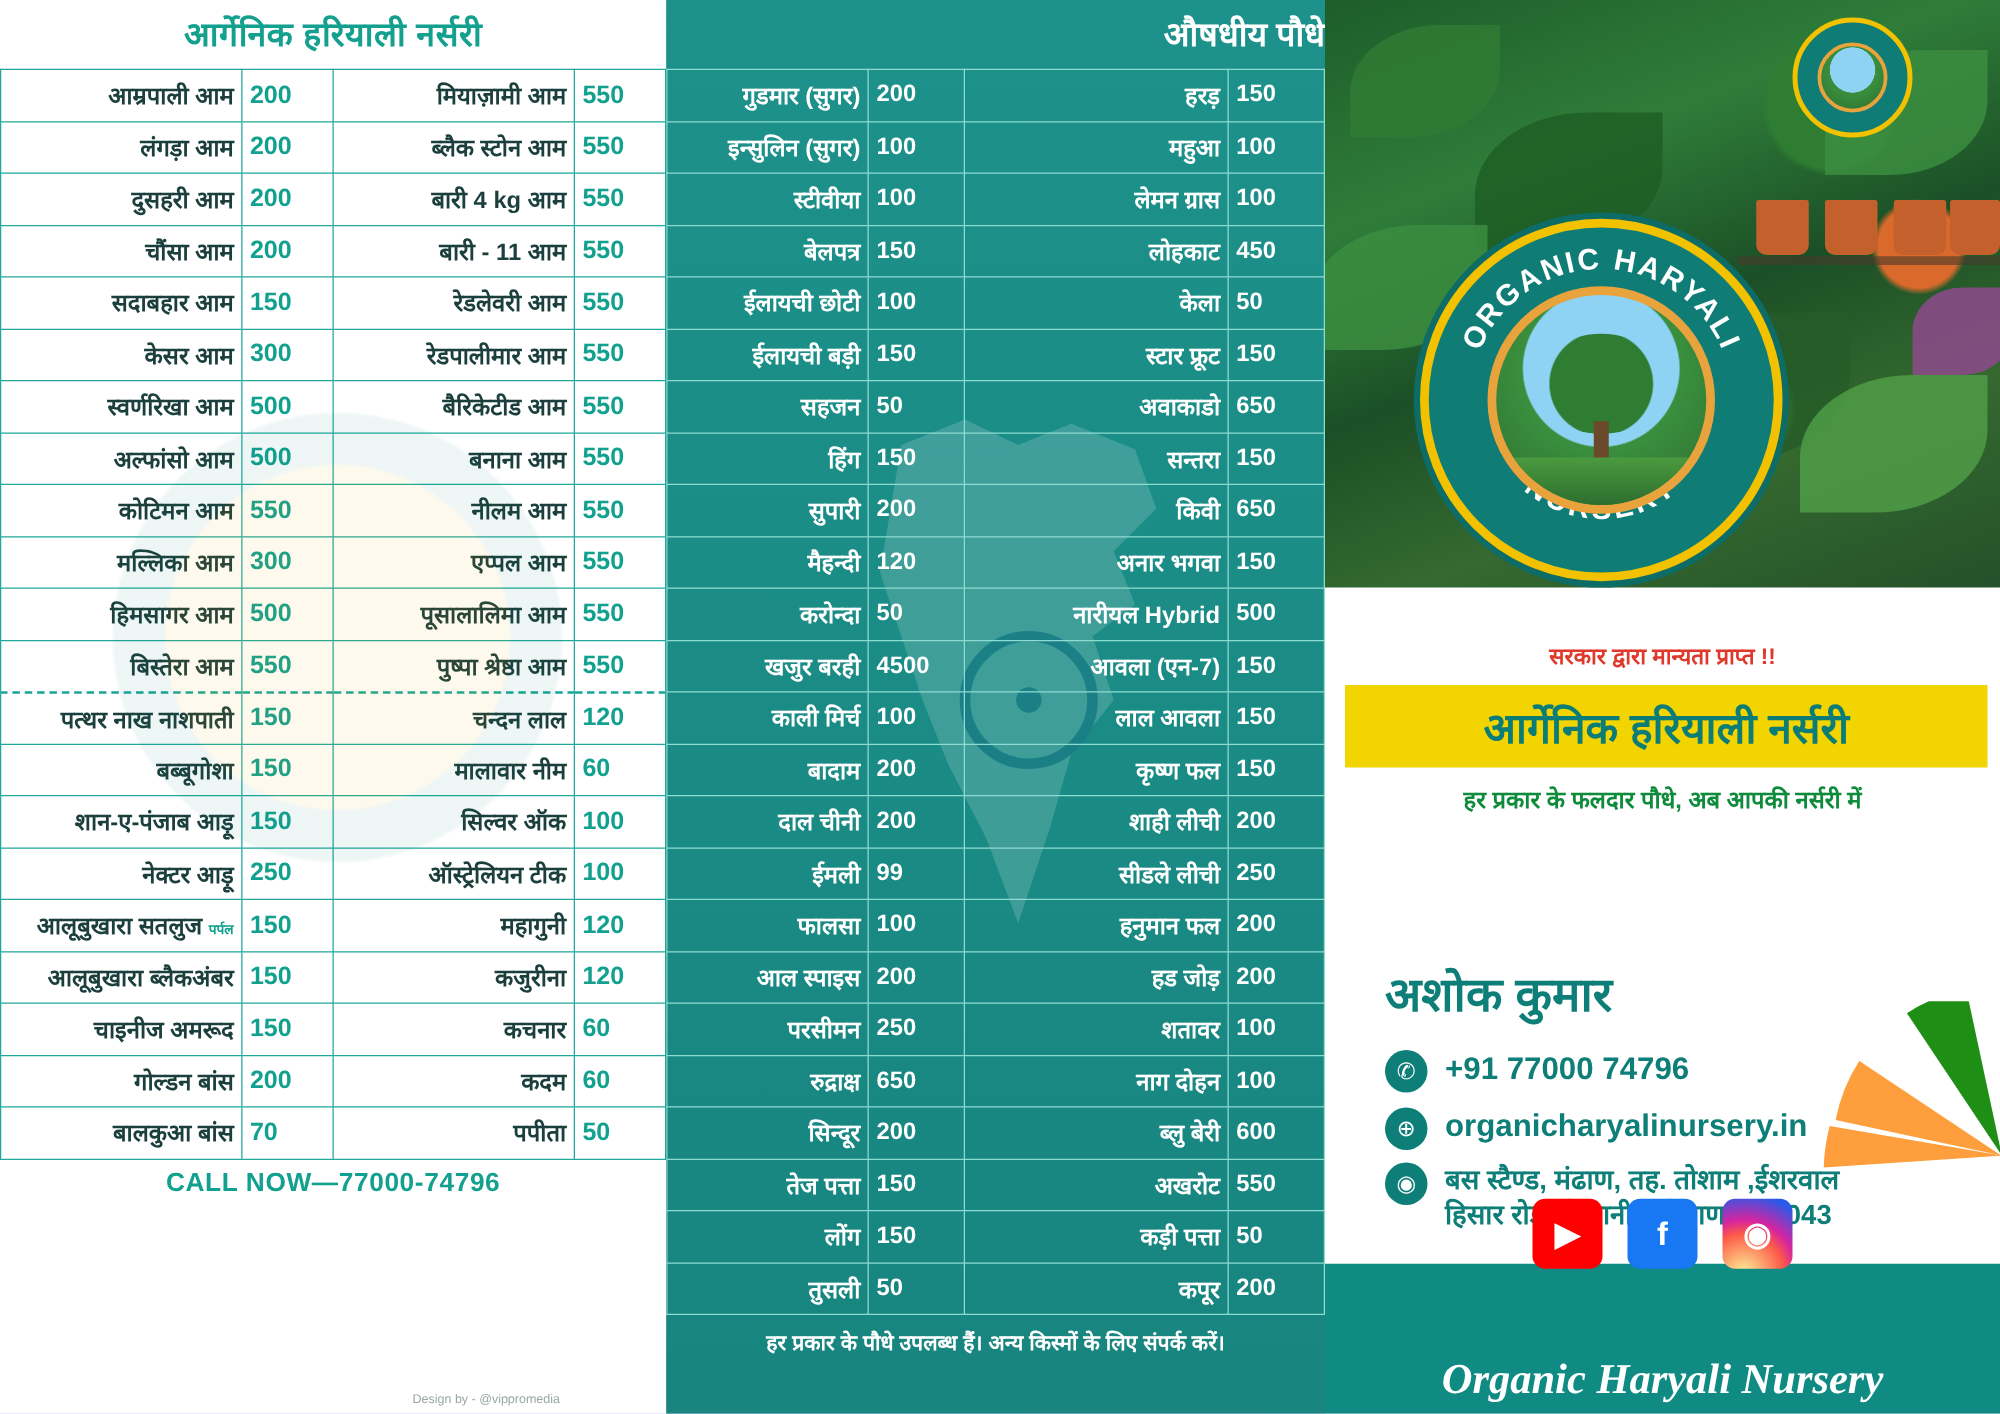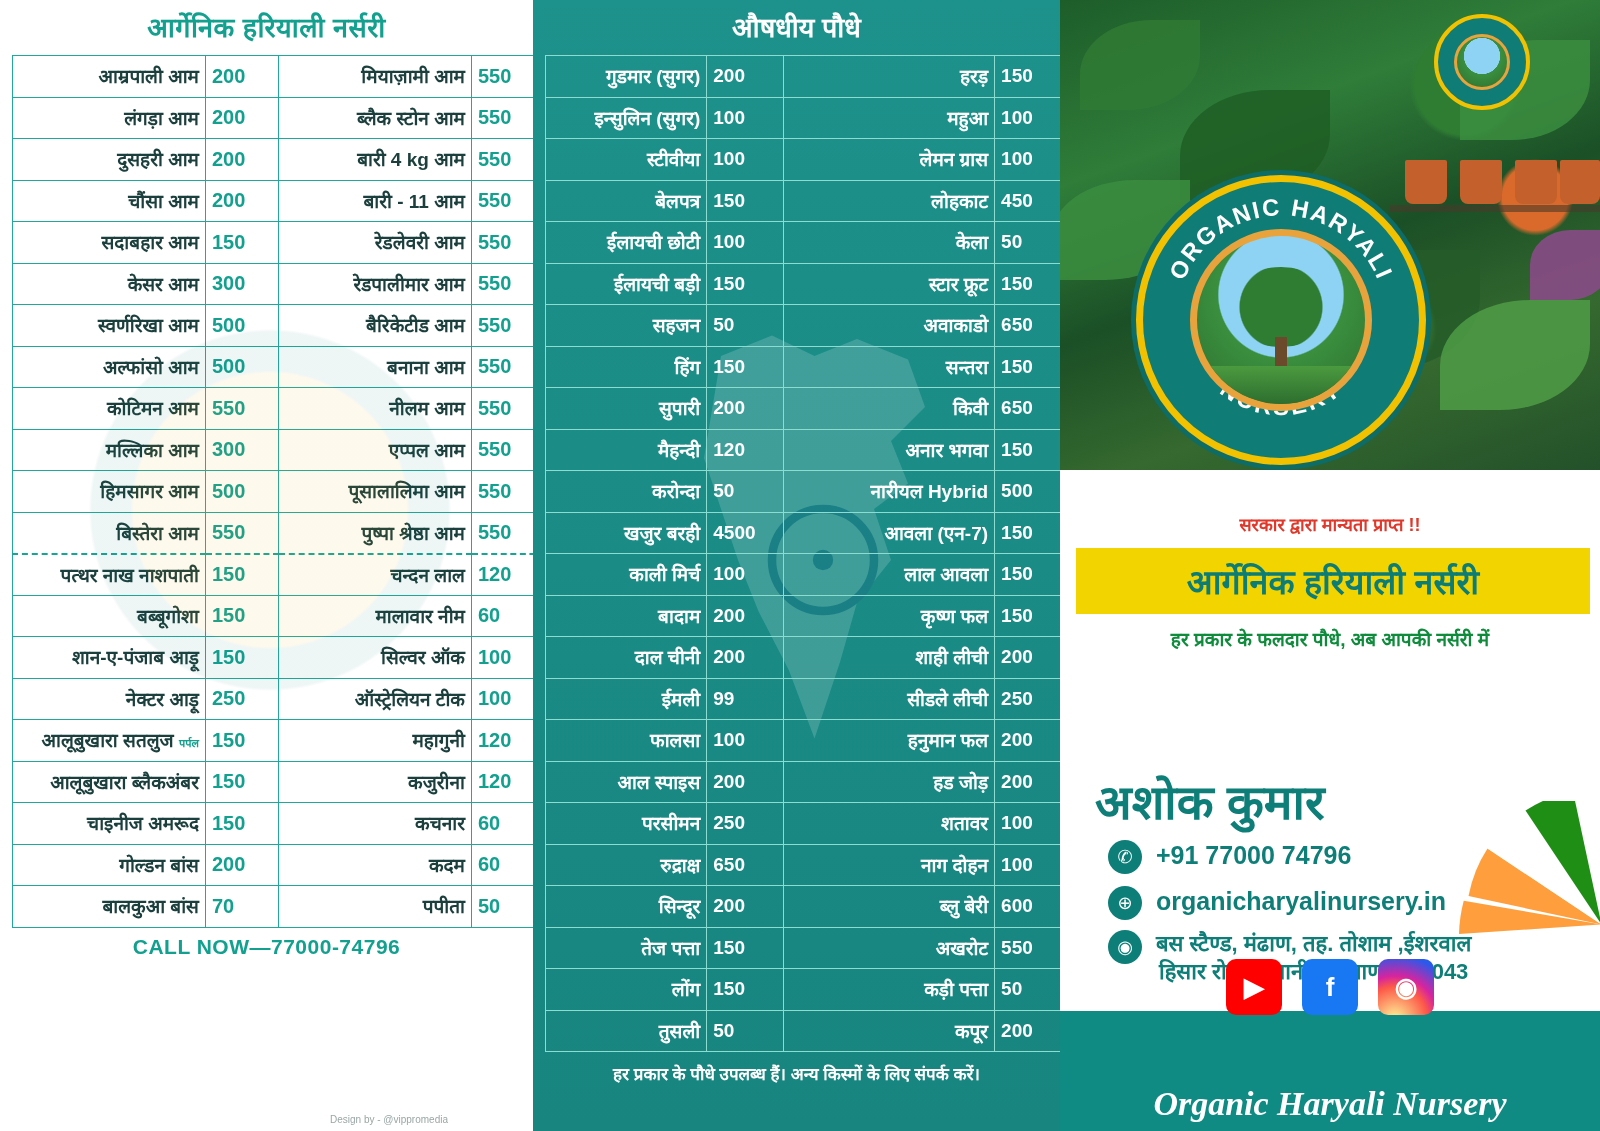--- a/index.html
+++ b/index.html
@@ -36,21 +36,21 @@
     background: #ffffff;
   }
   .left-title {
     text-align: center;
     color: #13a08f;
     font-size: 27px;
     font-weight: bold;
     padding: 8px 0 10px 0;
     letter-spacing: .5px;
   }
-  .tbl { width: 100%; border-collapse: collapse; table-layout: fixed; margin-left: 12px; }
+  .tbl { width: 100%; border-collapse: collapse; table-layout: fixed; }
   .tbl td {
     border: 1px solid #1fa89b;
     height: 41.5px;
     font-size: 19px;
     font-weight: bold;
     padding: 0 6px;
   }
   .left-panel .tbl td.name { text-align: right; color: #1b3f3c; width: 148px; }
   .left-panel .tbl td.price { text-align: left; color: #12a08f; width: 56px; font-size: 20px; }
   .left-panel .tbl td.name2 { text-align: right; color: #1b3f3c; width: 148px; }
@@ -83,21 +83,21 @@
   }
   .mid-map {
     position: absolute;
     left: 55%; top: 48%;
     transform: translate(-50%,-50%);
     width: 340px; height: 480px;
     opacity: .16;
   }
   .mid-title {
     position: relative;
-    text-align: center;
+    text-align: right;
     color: #ffffff;
     font-size: 27px;
     font-weight: bold;
     padding: 8px 0 10px 0;
   }
   .mid-panel .tbl { position: relative; }
   .mid-panel .tbl td { border: 1px solid #8ddcd2; color: #ffffff; }
   .mid-panel .tbl td.name { text-align: right; width: 130px; }
   .mid-panel .tbl td.price { text-align: left; width: 62px; color: #ffffff; }
   .mid-panel .tbl td.name2 { text-align: right; width: 170px; }
@@ -217,44 +217,44 @@
   .tagline {
     position: absolute;
     left: 0; right: 0; top: 626px;
     text-align: center;
     color: #0f8b3c;
     font-size: 19px;
     font-weight: bold;
   }
   .owner {
     position: absolute;
-    left: 35px; top: 768px;
+    left: 48px; top: 768px;
     color: #0e7e78;
-    font-size: 48px;
+    font-size: 38px;
     font-weight: bold;
   }
   .contact-row {
     position: absolute;
     left: 48px;
     display: flex;
     align-items: flex-start;
     gap: 14px;
   }
   .c-phone { top: 840px; }
   .c-web { top: 886px; }
   .c-addr { top: 930px; }
   .cicon {
     width: 34px; height: 34px; border-radius: 50%;
     background: #0e7e78;
     color: #ffffff;
     display:flex; align-items:center; justify-content:center;
     font-size: 18px;
     flex: 0 0 34px;
   }
-  .ctext { color: #0e7e78; font-size: 25px; font-weight: bold; line-height: 1.25; text-align: center; }
+  .ctext { color: #0e7e78; font-size: 25px; font-weight: bold; line-height: 1.25; }
   .ctext.small { font-size: 22px; }
   .social-band {
     position: absolute;
     left: 0; right: 0; bottom: 0;
     height: 120px;
     background: #0f8b84;
   }
   .social-icons {
     position: absolute;
     left: 0; right: 0; top: -52px;

